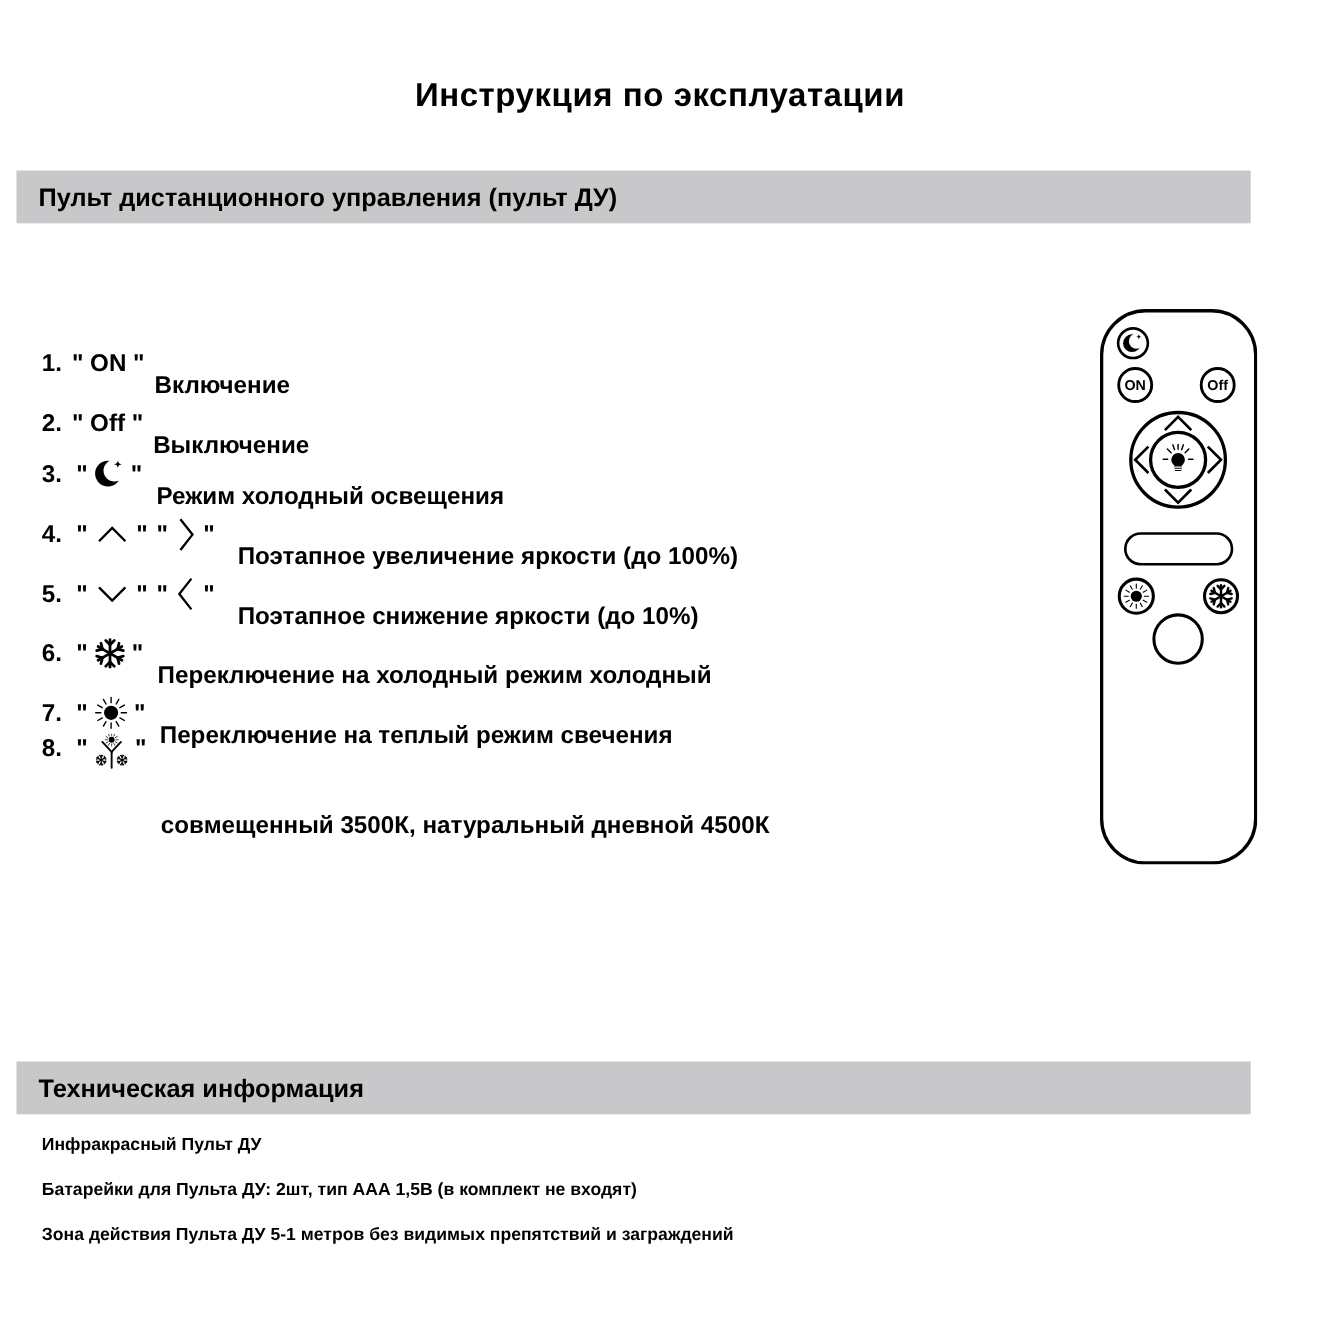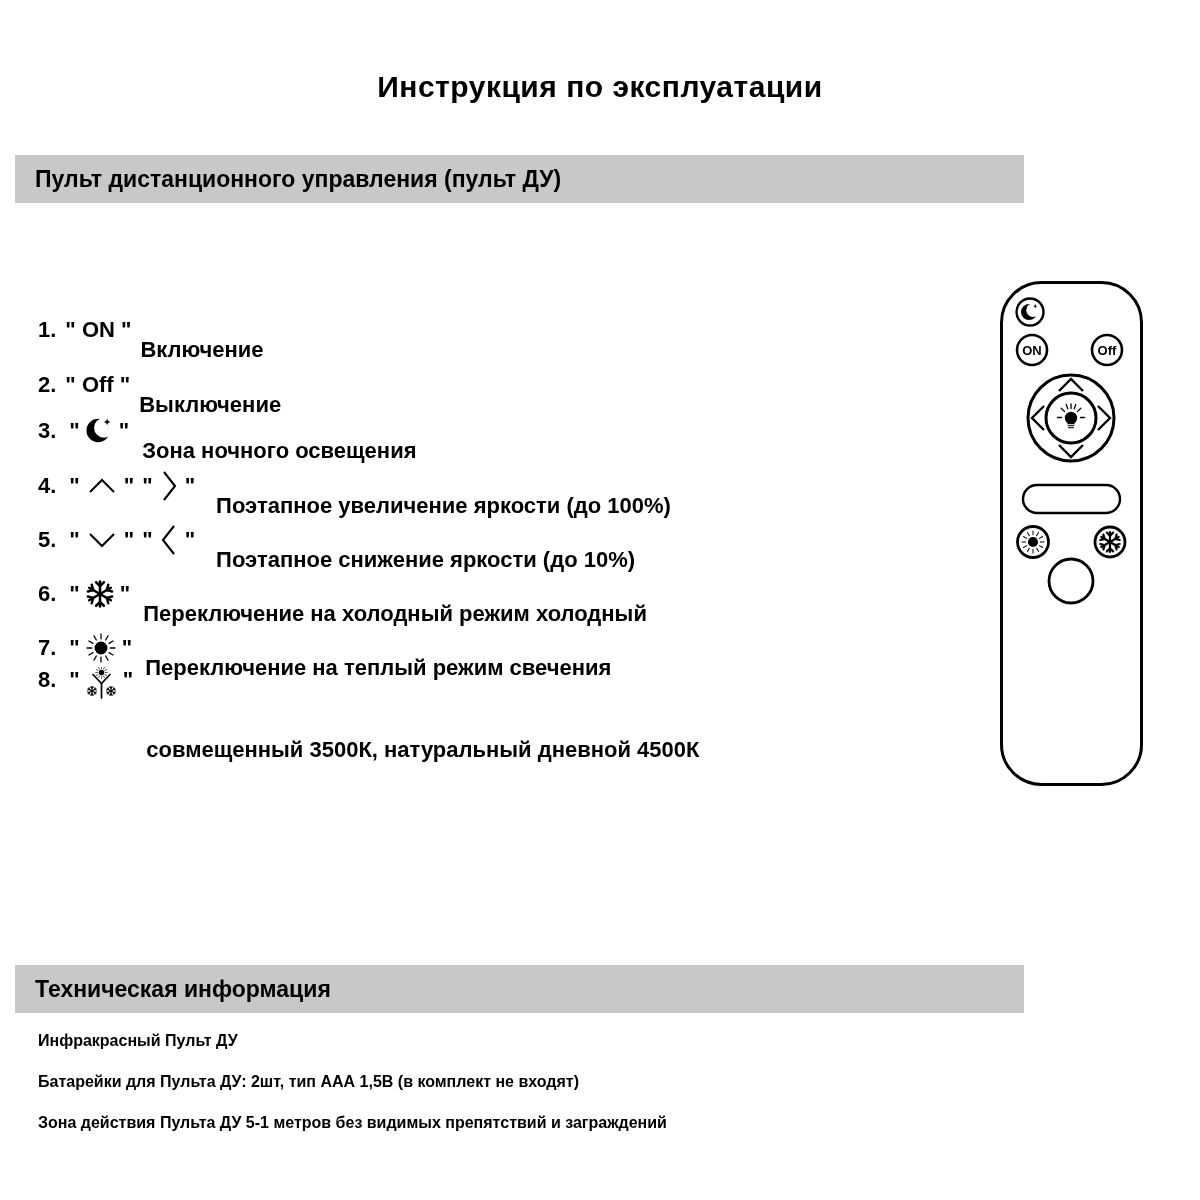--- a/index.html
+++ b/index.html
@@ -6,21 +6,21 @@
   body{
     width:1200px;height:1200px;position:relative;background:#ffffff;
     font-family:"Liberation Sans", sans-serif;font-weight:bold;color:#000;
     overflow:hidden;
   }
   .page-title{
     position:absolute;top:70px;left:0;width:1200px;text-align:center;
     font-size:30px;letter-spacing:0.5px;
   }
   .section-bar{
-    position:absolute;left:15px;width:1009px;height:48px;background:#c8c8ca;
+    position:absolute;left:15px;width:1122px;height:48px;background:#c8c8ca;
     font-size:23px;line-height:48px;padding-left:20px;box-sizing:border-box;
   }
   .bar-remote{top:155px;}
   .bar-tech{top:965px;}
   .row{
     position:absolute;left:38px;display:flex;align-items:center;
     font-size:22px;line-height:26px;white-space:nowrap;
   }
   .row.two-line{align-items:flex-start;line-height:29px;}
   .num{margin-right:9px;}
@@ -99,21 +99,21 @@
     <span class="desc">Выключение</span>
   </div>
 
   <div class="row" style="top:397px">
     <span class="num">3.</span>
     <span class="q">"</span>
     <svg class="ico" width="27" height="29" viewBox="0 0 30 32">
         <use href="#ico-moon"></use>
       </svg>
     <span class="q">"</span>
-    <span class="desc">Зона ночного освещения</span>
+    <span class="desc">Режим холодный освещения</span>
   </div>
 
   <div class="row" style="top:452px">
     <span class="num">4.</span>
     <span class="q">"</span>
     <svg class="ico" width="32" height="22" viewBox="0 0 32 22">
         <polyline points="4,17 16,5 28,17" fill="none" stroke="#000" stroke-width="2.1"></polyline>
       </svg>
     <span class="q">"</span>
     <span class="q">"</span>

